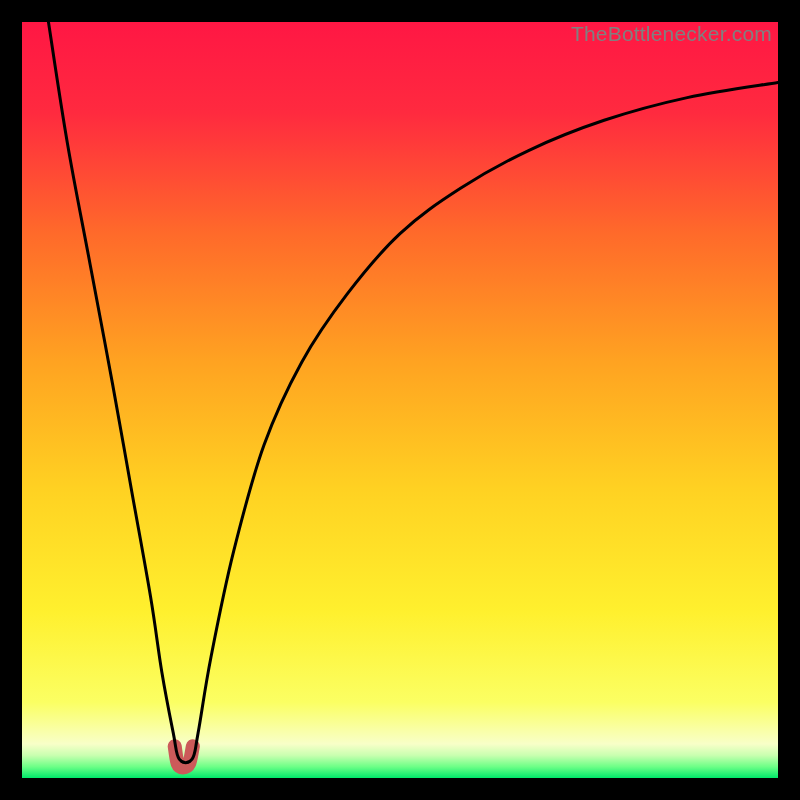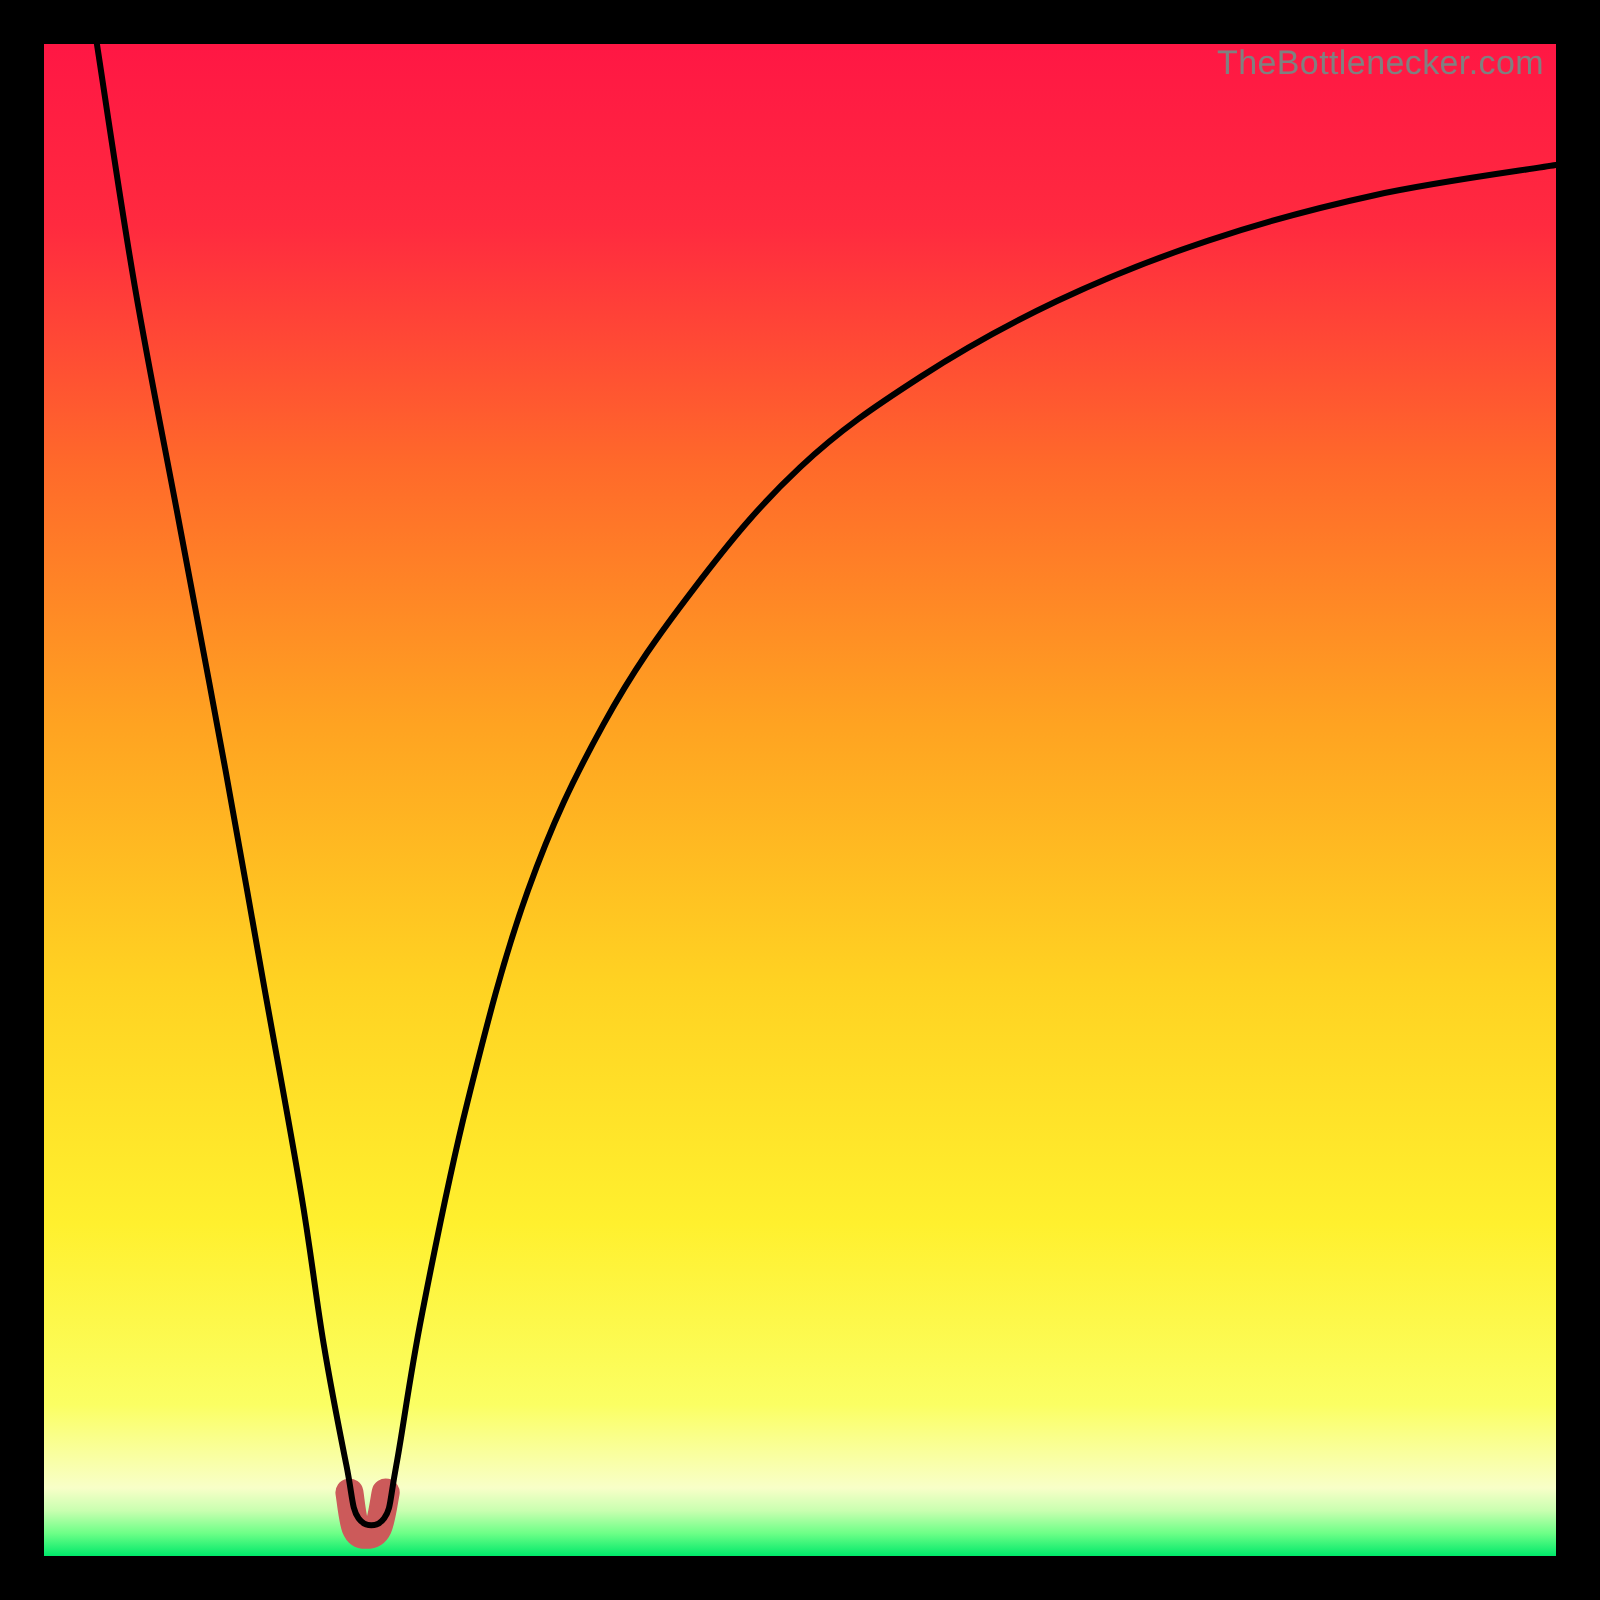--- a/index.html
+++ b/index.html
@@ -26,21 +26,21 @@
     overflow: hidden;
   }
   .gradient {
     position: absolute;
     left: 0; top: 0; right: 0; bottom: 0;
   }
   .watermark {
     position: absolute;
     top: 0px;
     right: 6px;
-    font-size: 17px;
+    font-size: 21px;
     color: #808080;
     font-weight: 400;
     letter-spacing: 0.2px;
   }
   svg.curve {
     position: absolute;
     left: 0; top: 0;
     width: 756px; height: 756px;
   }
 </style>

